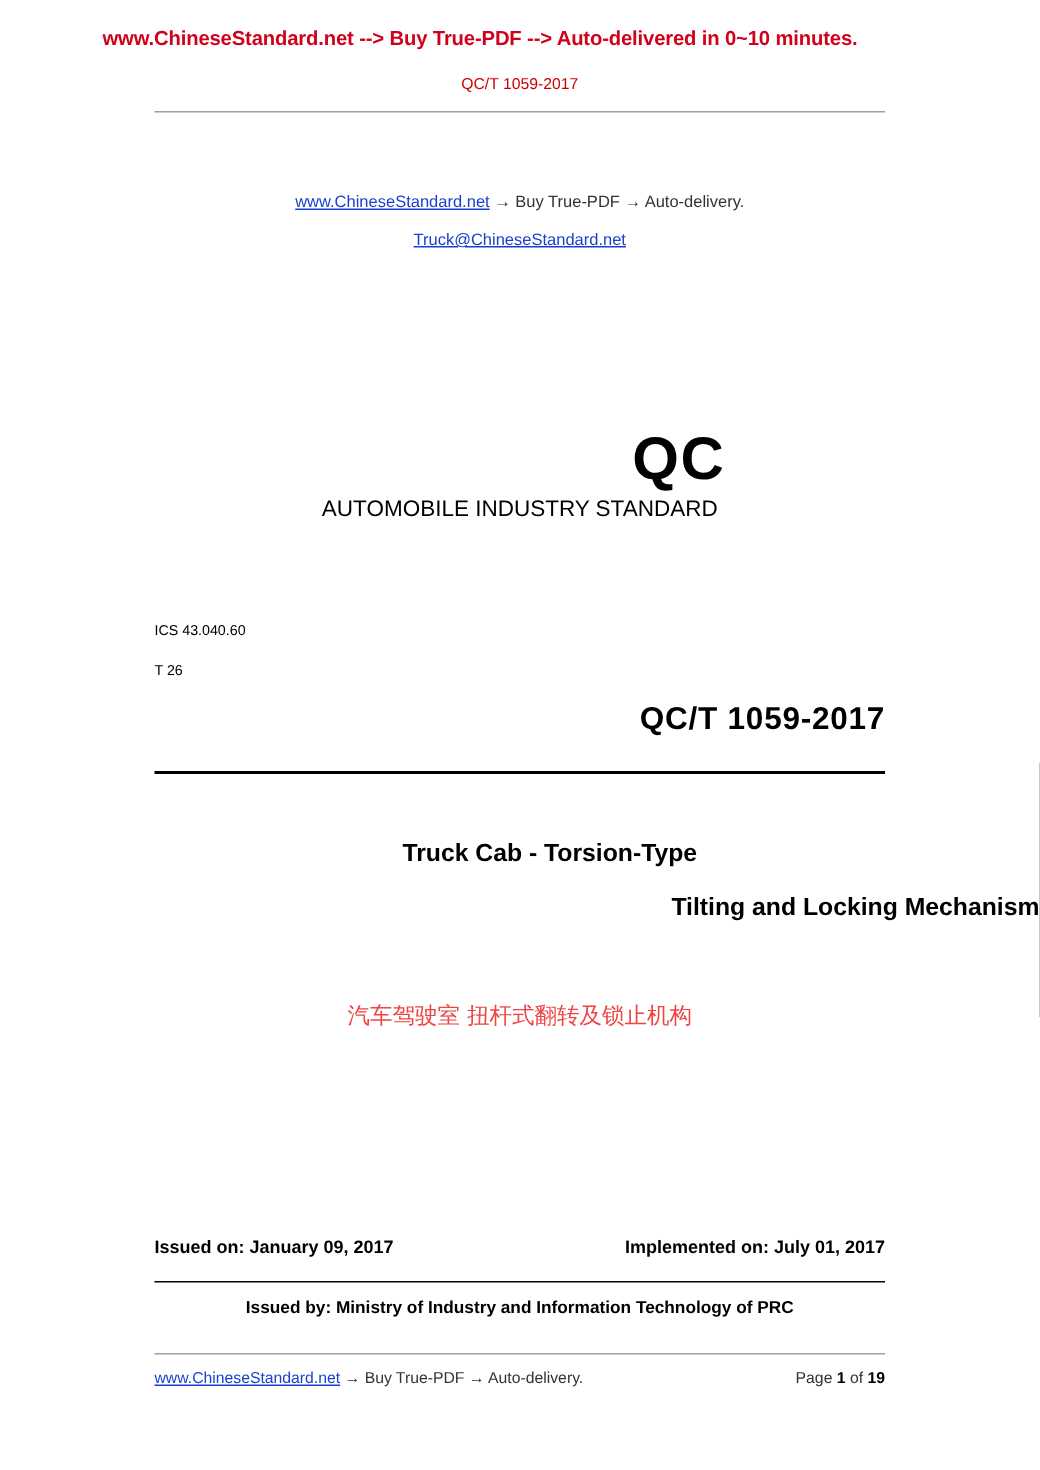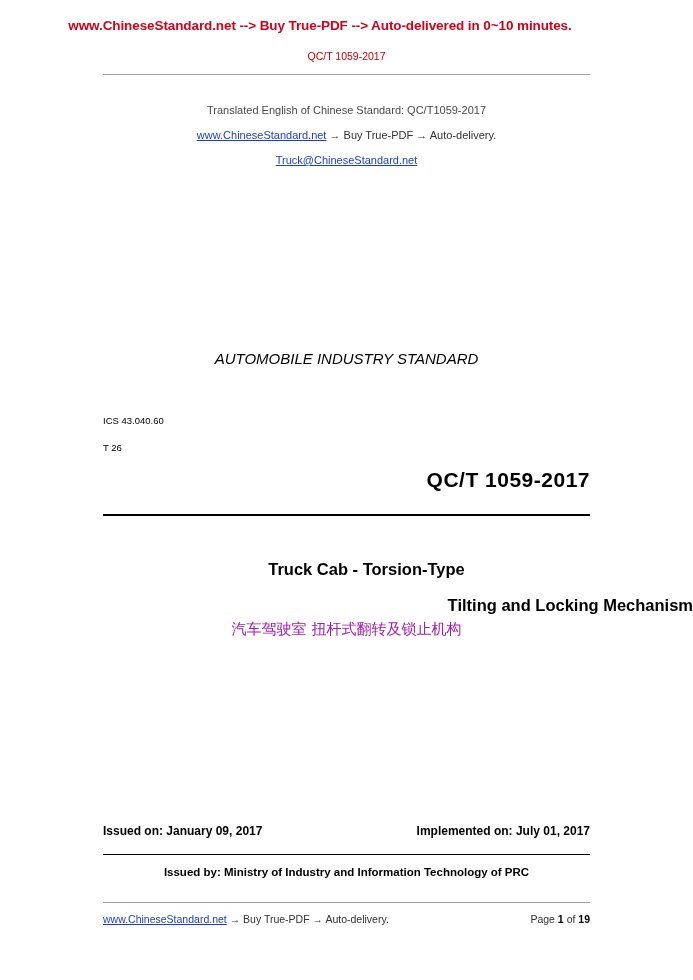--- a/index.html
+++ b/index.html
@@ -89,21 +89,21 @@
     padding-left: 212px;
     box-sizing: border-box;
   }
   .std-line {
     position: absolute;
     width: 693px;
     text-align: center;
     font-size: 15px;
     color: #000;
   }
-  .std1 { top: 350px; font-style: italic; }
+  .std1 { top: 331px; }
   .std2 { top: 380px; }
 
   .ics {
     position: absolute;
     left: 103px;
     font-size: 9.5px;
     color: #000;
   }
   .ics1 { top: 415px; }
   .ics2 { top: 442px; }
@@ -127,25 +127,25 @@
     width: 693px;
     text-align: center;
     font-size: 16.5px;
     font-weight: bold;
     color: #000;
   }
   .t1 { top: 560px; padding-left: 20px; }
   .t2 { top: 596px; text-align: right; }
   .title-cn {
     position: absolute;
-    top: 620px;
+    top: 668px;
     width: 693px;
     text-align: center;
     font-size: 15px;
-    color: #a21caf;
+    color: #ef4444;
     font-family: "DejaVu Sans", sans-serif;
   }
 
   .dates {
     position: absolute;
     top: 824px;
     left: 103px;
     width: 487px;
     display: flex;
     justify-content: space-between;
@@ -183,34 +183,34 @@
 
 <div class="page">
   <div class="inner">
 
     <div class="banner">www.ChineseStandard.net --&gt; Buy True-PDF --&gt; Auto-delivered in 0~10 minutes.</div>
 
     <div class="docid">QC/T 1059-2017</div>
 
     <div class="rule rule-top"></div>
 
-    <div class="head-line hl1">Translated English of Chinese Standard: QC/T1059-2017</div>
 
     <div class="head-line hl2">
       <a class="lnk" href="#">www.ChineseStandard.net</a>
       <span class="arrow">→</span>
       <span>Buy True-PDF</span>
       <span class="arrow">→</span>
       <span>Auto-delivery.</span>
     </div>
 
     <div class="head-line hl3">
       <a class="lnk" href="#">Truck@ChineseStandard.net</a>
     </div>
 
+    <div class="qc-logo">QC</div>
 
     <div class="std-line std1">AUTOMOBILE INDUSTRY STANDARD</div>
 
     <div class="ics ics1">ICS 43.040.60</div>
     <div class="ics ics2">T 26</div>
 
     <div class="stdno">QC/T  1059-2017</div>
 
     <div class="rule rule-title"></div>
 

